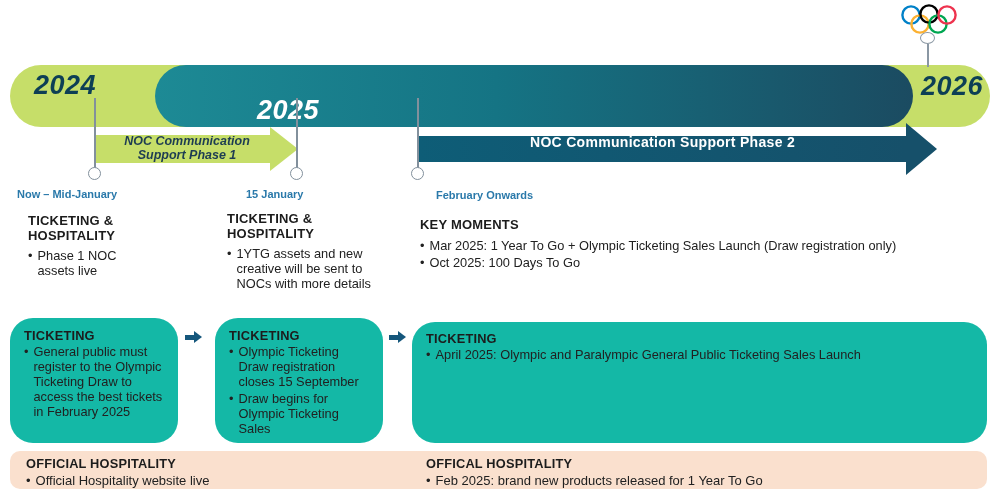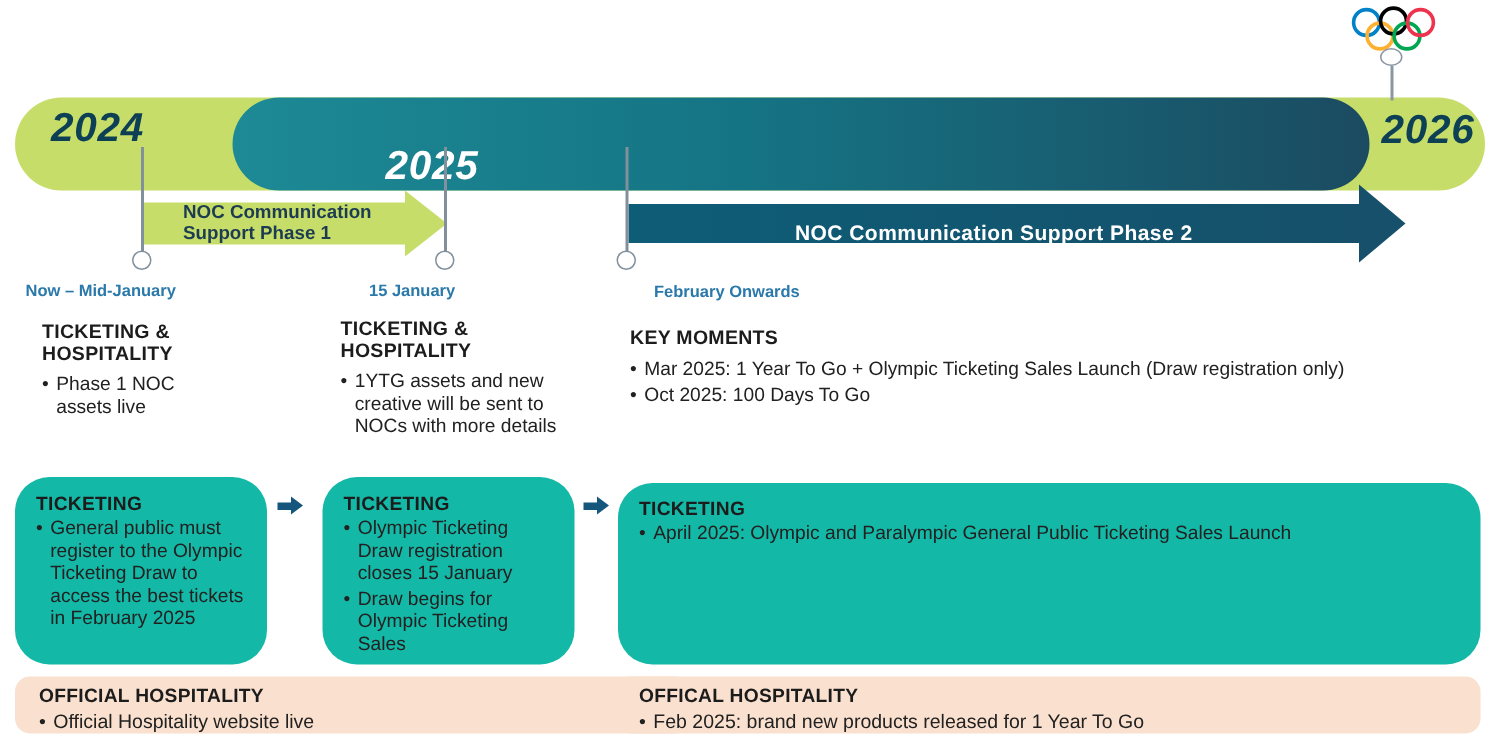--- a/index.html
+++ b/index.html
@@ -15,28 +15,28 @@
                background:linear-gradient(90deg,#1d8a95 0%, #157484 45%, #1b4b61 100%); z-index:2; }
   .year { font-style:italic; font-weight:700; font-size:27px; color:#0d3f55;
           letter-spacing:.5px; z-index:3; }
   .year-2025 { color:#ffffff; }
 
   
   .p1-body { left:95px; top:135px; width:175px; height:28px; background:#c6de69; z-index:4; }
   .p1-head { left:270px; top:127px; width:0; height:0; z-index:4;
              border-top:22px solid transparent; border-bottom:22px solid transparent;
              border-left:28px solid #c6de69; }
-  .p1-label { left:122px; top:134px; width:130px; text-align:left; font-size:12.5px;
-              font-weight:bold; color:#1d3c52; line-height:1.14; z-index:5; }
+  .p1-label { left:122px; top:134px; width:130px; text-align:center; font-size:12.5px;
+              font-weight:bold; color:#1d3c52; line-height:1.14; z-index:5;font-style:italic; }
   .p2-body { left:419px; top:136px; width:487px; height:26px;
              background:linear-gradient(90deg,#0e5d77,#16506a); z-index:4; }
   .p2-head { left:906px; top:123px; width:0; height:0; z-index:4;
              border-top:26px solid transparent; border-bottom:26px solid transparent;
              border-left:31px solid #16506a; }
-  .p2-label { left:419px; top:147px; width:487px; text-align:center; font-size:14px;
+  .p2-label { left:419px; top:134px; width:487px; text-align:center; font-size:14px;
               font-weight:bold; color:#ffffff; letter-spacing:.3px; z-index:5; }
 
   
   .stem { width:1.5px; background:#82909c; top:98px; height:70px; z-index:6; }
   .mcirc { width:13px; height:13px; border:1.6px solid #82909c; border-radius:50%;
            background:#fff; top:167px; z-index:6; }
 
   
   .rings { left:896px; top:2px; z-index:7; }
   .ring-conn-circle { left:920px; top:32px; width:15px; height:12px; border:1.6px solid #8a97a3;
@@ -151,21 +151,21 @@
   <div class="abs fa" style="left:185px; top:331px;">
     <div class="fa-body"></div>
     <div class="fa-head"></div>
   </div>
 
   <div class="abs gbox" style="left:215px; top:318px; width:168px; height:125px;">
     <div class="sec-title">TICKETING</div>
     <div class="bullets">
       <div class="b-row">
         <span class="b-dot">•</span>
-        <span>Olympic Ticketing Draw registration closes 15 January</span>
+        <span>Olympic Ticketing Draw registration closes 15 September</span>
       </div>
       <div class="b-row">
         <span class="b-dot">•</span>
         <span>Draw begins for Olympic Ticketing Sales</span>
       </div>
     </div>
   </div>
 
   <div class="abs fa" style="left:389px; top:331px;">
     <div class="fa-body"></div>

